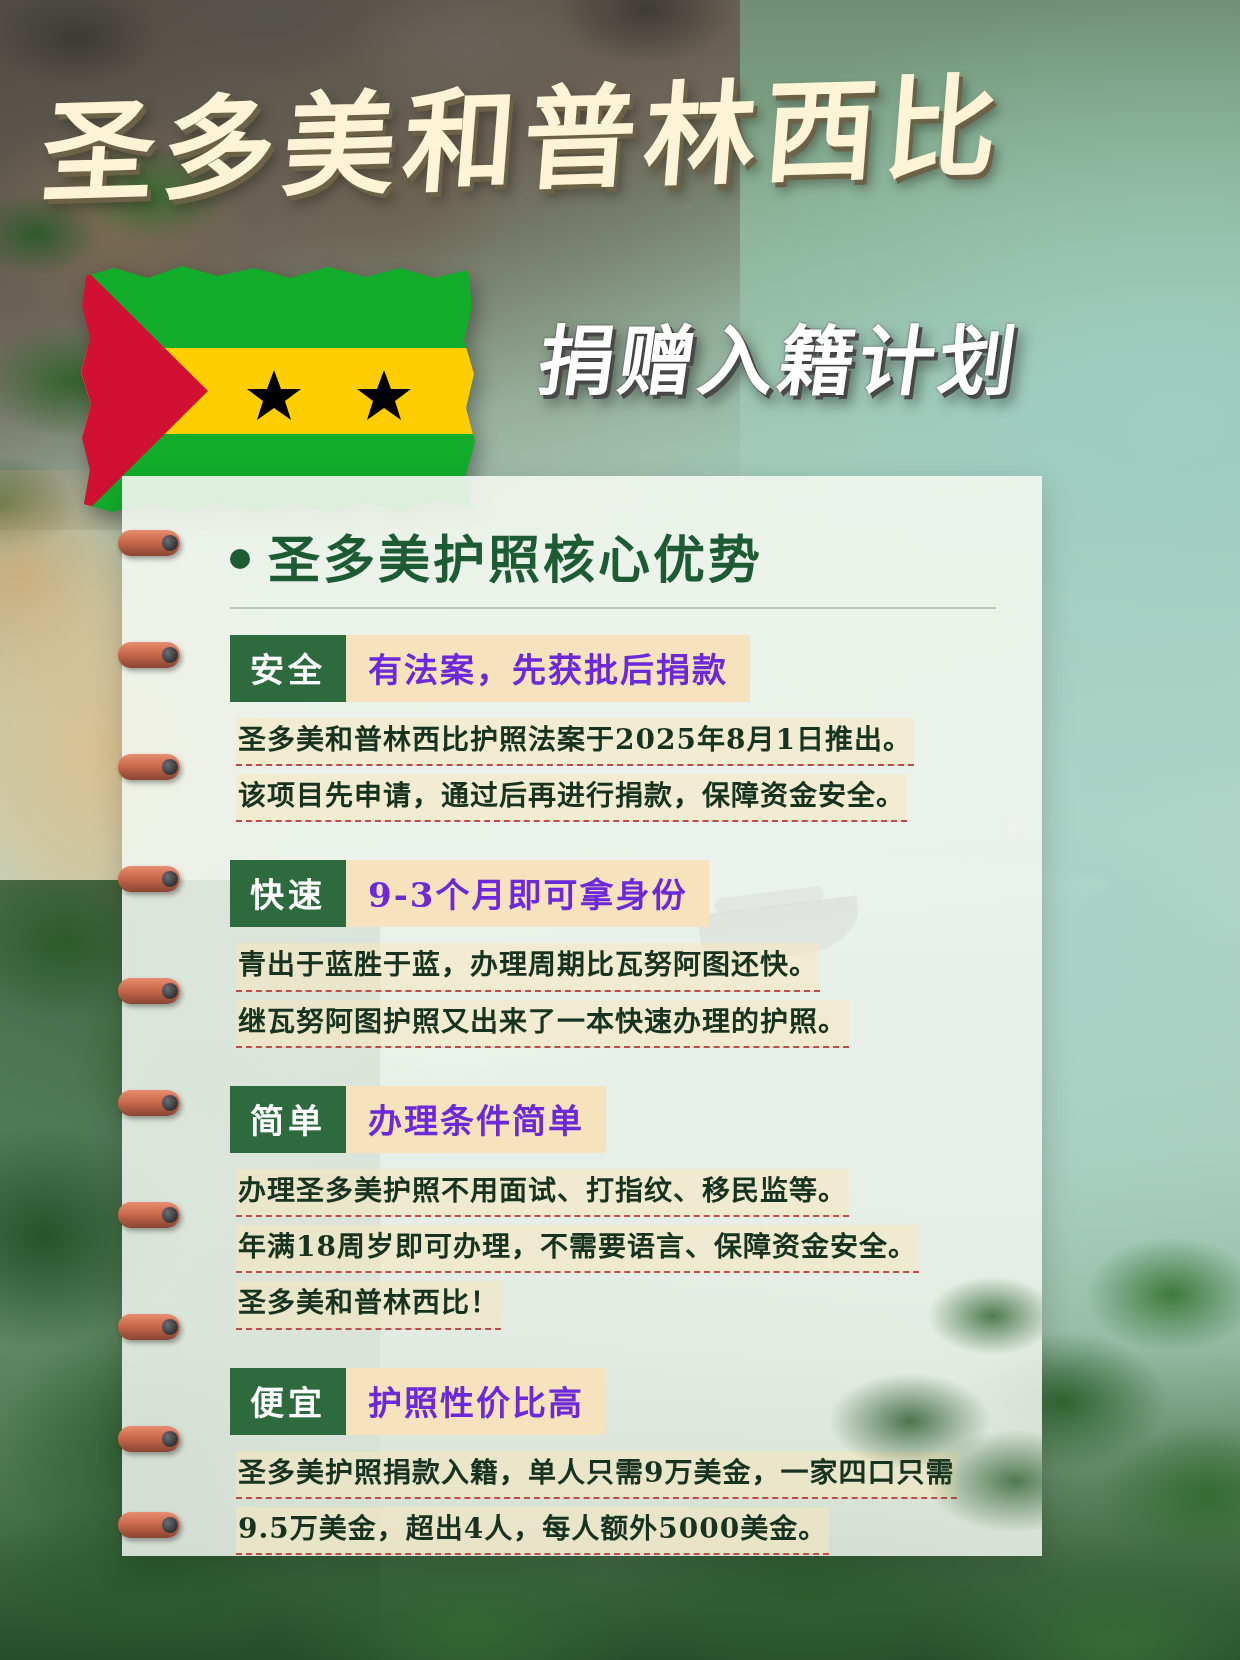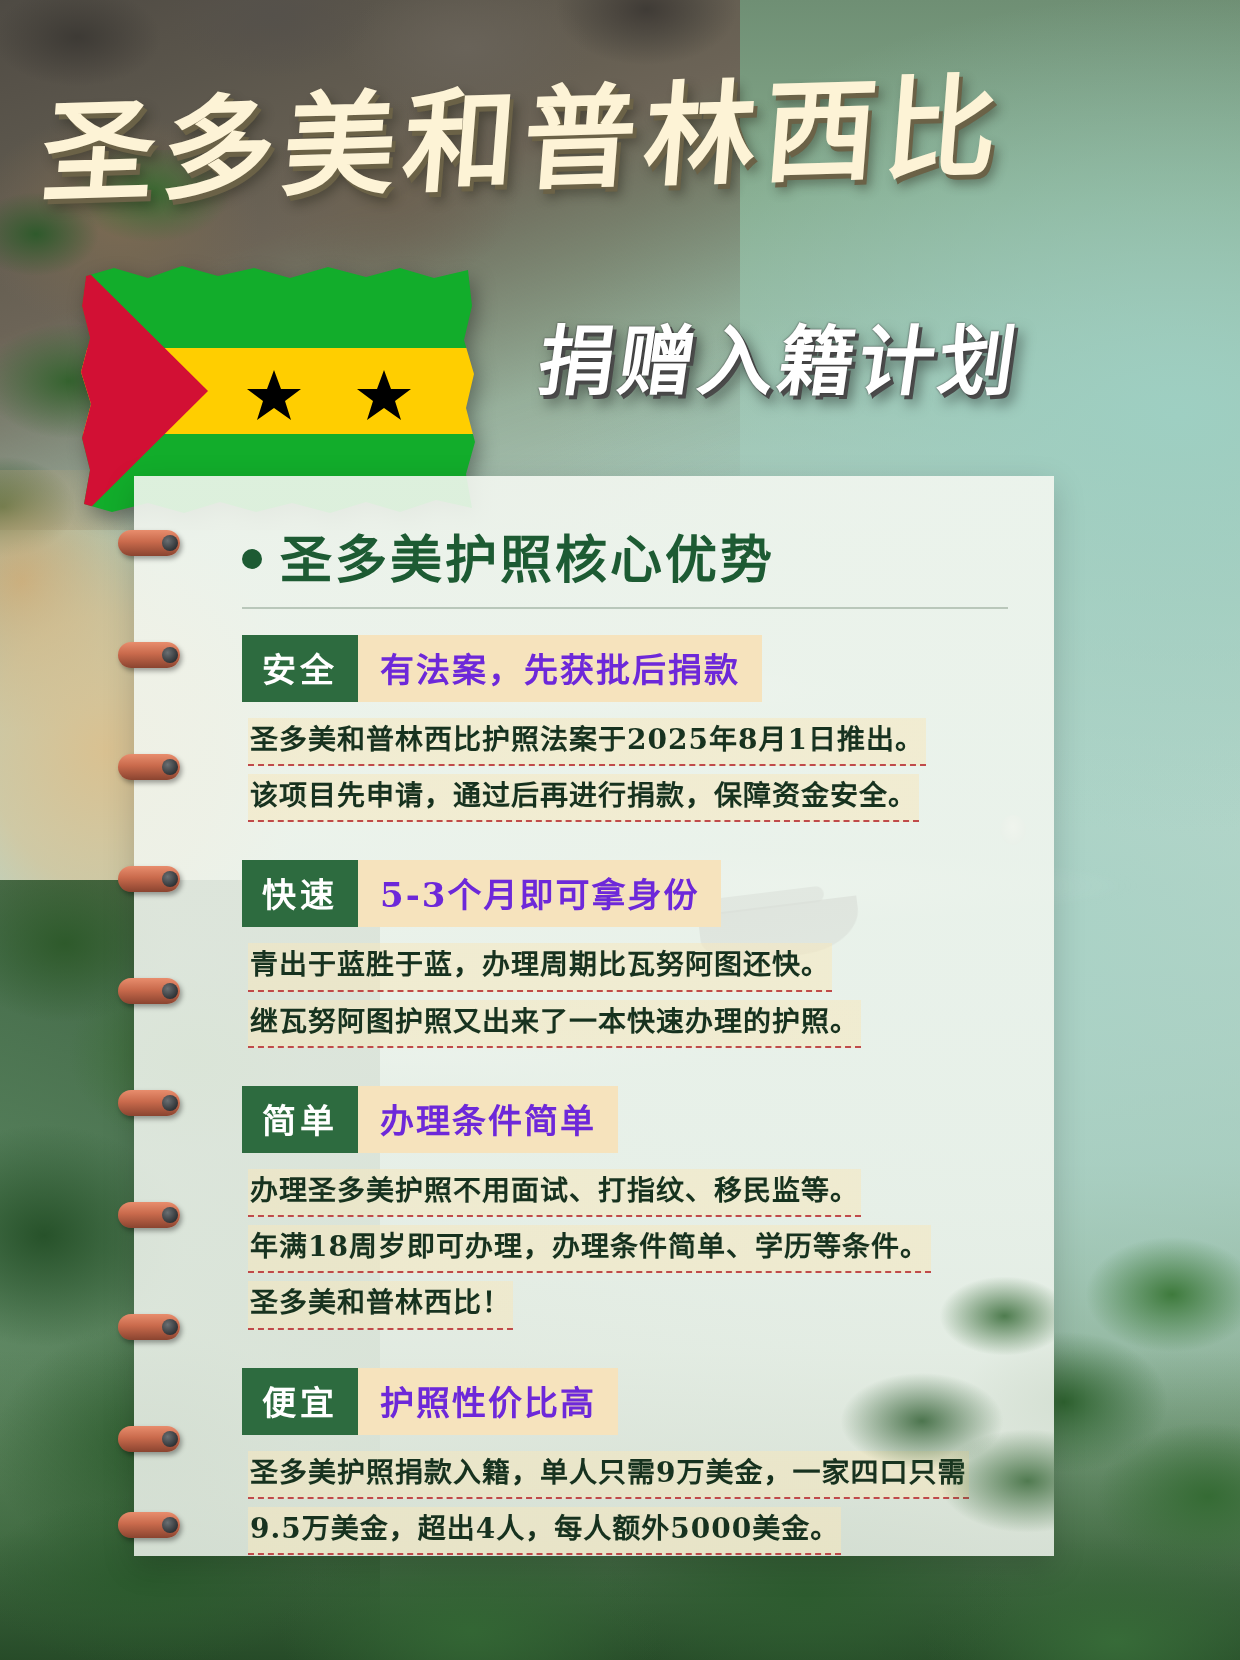--- a/index.html
+++ b/index.html
@@ -143,21 +143,21 @@
     transform: skewX(-8deg);
     text-shadow:
       0 0 2px #2f2f2f,
       4px 4px 0 #4a4a4a,
       8px 9px 14px rgba(0,0,0,0.5);
     white-space: nowrap;
   }
 
   
   .card {
-    position: absolute; left: 134px; top: 476px;
+    position: absolute; left: 122px; top: 476px;
     width: 920px; height: 1080px;
     background: linear-gradient(180deg, rgba(243,247,240,0.90) 0%, rgba(240,245,238,0.88) 55%, rgba(238,243,236,0.86) 100%);
     box-shadow: 0 10px 30px rgba(0,0,0,0.18);
   }
   .card-inner { position: absolute; inset: 0; padding: 42px 46px 30px 108px; }
 
   
   .rings { position: absolute; left: 118px; top: 512px; width: 70px; height: 1020px; }
   .ring {
     position: absolute; left: 0; width: 62px; height: 26px;
@@ -284,36 +284,36 @@
         </div>
         <div class="lines">
           <div><span class="line">圣多美和普林西比护照法案于2025年8月1日推出。</span></div>
           <div><span class="line">该项目先申请，通过后再进行捐款，保障资金安全。</span></div>
         </div>
       </div>
 
       <div class="section">
         <div class="sec-head">
           <div class="tag">快速</div>
-          <div class="sec-title">5-3个月即可拿身份</div>
+          <div class="sec-title">9-3个月即可拿身份</div>
         </div>
         <div class="lines">
           <div><span class="line">青出于蓝胜于蓝，办理周期比瓦努阿图还快。</span></div>
           <div><span class="line">继瓦努阿图护照又出来了一本快速办理的护照。</span></div>
         </div>
       </div>
 
       <div class="section">
         <div class="sec-head">
           <div class="tag">简单</div>
           <div class="sec-title">办理条件简单</div>
         </div>
         <div class="lines">
           <div><span class="line">办理圣多美护照不用面试、打指纹、移民监等。</span></div>
-          <div><span class="line">年满18周岁即可办理，办理条件简单、学历等条件。</span></div>
+          <div><span class="line">年满18周岁即可办理，不需要语言、保障资金安全。</span></div>
           <div><span class="line">圣多美和普林西比！</span></div>
         </div>
       </div>
 
       <div class="section">
         <div class="sec-head">
           <div class="tag">便宜</div>
           <div class="sec-title">护照性价比高</div>
         </div>
         <div class="lines">

